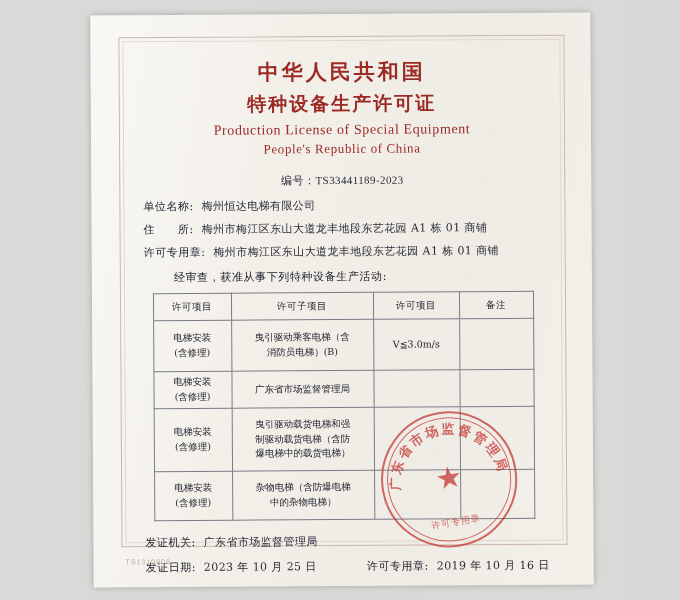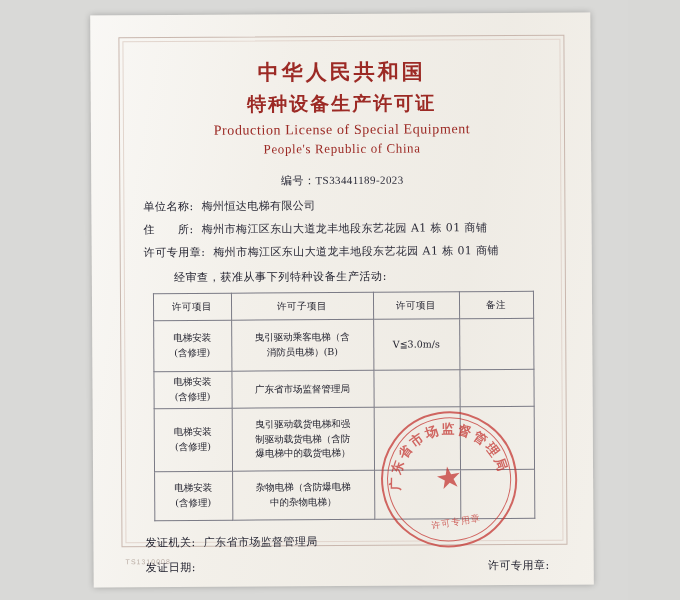--- a/index.html
+++ b/index.html
@@ -332,22 +332,24 @@
         </tbody>
       </table>
 
       <div class="footer">
         <div class="frow-foot">
           <span class="flabel">发证机关:</span>
           <span class="fvalue">广东省市场监督管理局</span>
         </div>
         <div class="frow-foot">
           <span class="flabel">发证日期:</span>
+          <span class="fvalue">2023 年 10 月 25 日</span>
           <span class="foot-right">
             <span class="flabel">许可专用章:</span>
+            <span class="fvalue">2019 年 10 月 16 日</span>
           </span>
         </div>
       </div>
 
     </div>
 
     <div class="seal">
       <div class="ring2"></div>
       <svg class="seal-arc" viewBox="0 0 132 132">
         <defs>

